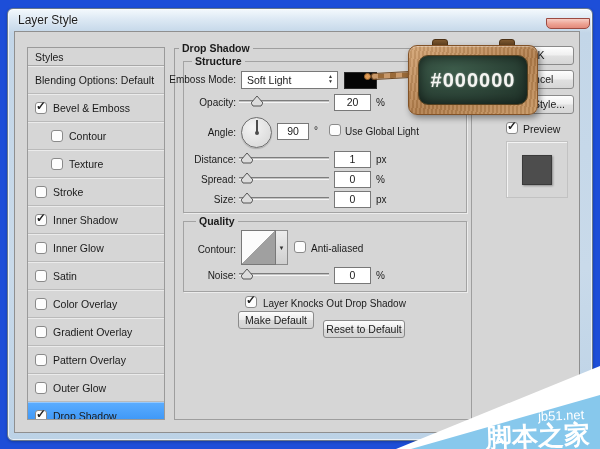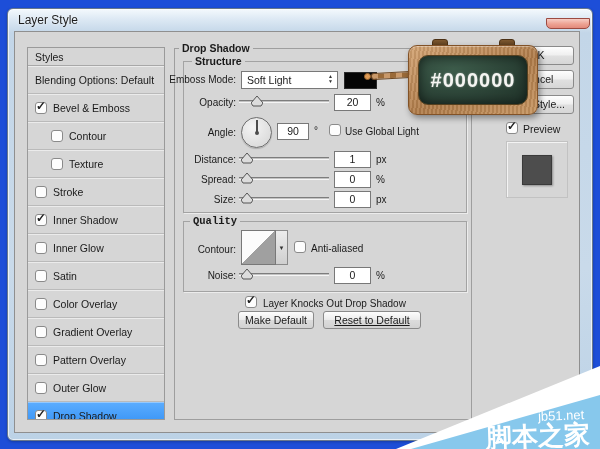--- a/index.html
+++ b/index.html
@@ -264,21 +264,21 @@
             <div class="track"></div>
             <svg class="thumb" width="12" height="11" style="left: 1.56px;">
                 <polygon points="6,0 12,7 10,10 2,10 0,7" fill="#dcdcdc" stroke="#555" stroke-width="1"></polygon>
               </svg>
           </div>
           <div class="valbox" style="left:150px; top:129px;">0</div>
           <span class="unit" style="left:192px; top:132px;">px</span>
         </div>
 
         <div class="fieldset fs-quality">
-          <span class="legend" style="left:6px;font-family:Liberation Mono, monospace;">Quality</span>
+          <span class="legend" style="left:12px;">Quality</span>
 
           <span class="ctl-label" style="top:22px;">Contour:</span>
           <div class="contour-thumb"></div>
           <div class="contour-arrow">
             <span>▼</span>
           </div>
           <span class="cb" style="position:absolute; left:110px; top:19px;"></span>
           <span class="ctl-label" style="left:127px; top:21px; width:70px; text-align:left;">Anti-aliased</span>
 
           <span class="ctl-label" style="top:48px;">Noise:</span>
@@ -290,21 +290,21 @@
           </div>
           <div class="valbox" style="left:150px; top:45px;">0</div>
           <span class="unit" style="left:192px; top:48px;">%</span>
         </div>
 
         <span class="cb" style="position:absolute; left:70px; top:247px;">
             <i class="ck">✓</i>
           </span>
         <span class="ctl-label" style="left:88px; top:249px; width:170px; text-align:left;">Layer Knocks Out Drop Shadow</span>
         <div class="psbtn" style="left:63px; top:262px; width:76px;">Make Default</div>
-        <div class="psbtn" style="left:148px; top:262px; width:98px;text-decoration:underline;">Reset to Default</div>
+        <div class="psbtn" style="left:148px; top:271px; width:82px;">Reset to Default</div>
       </div>
 
       <div class="act-btn" style="top:14px;">OK</div>
       <div class="act-btn" style="top:38px;">Cancel</div>
       <div class="act-btn" style="top:63px;">New Style...</div>
       <div class="preview-row">
         <span class="cb" style="position:absolute; left:0; top:1px;">
             <i class="ck">✓</i>
           </span>
         <span class="ctl-label" style="left:17px; top:2px; width:60px; text-align:left; font-size:10.5px;">Preview</span>

